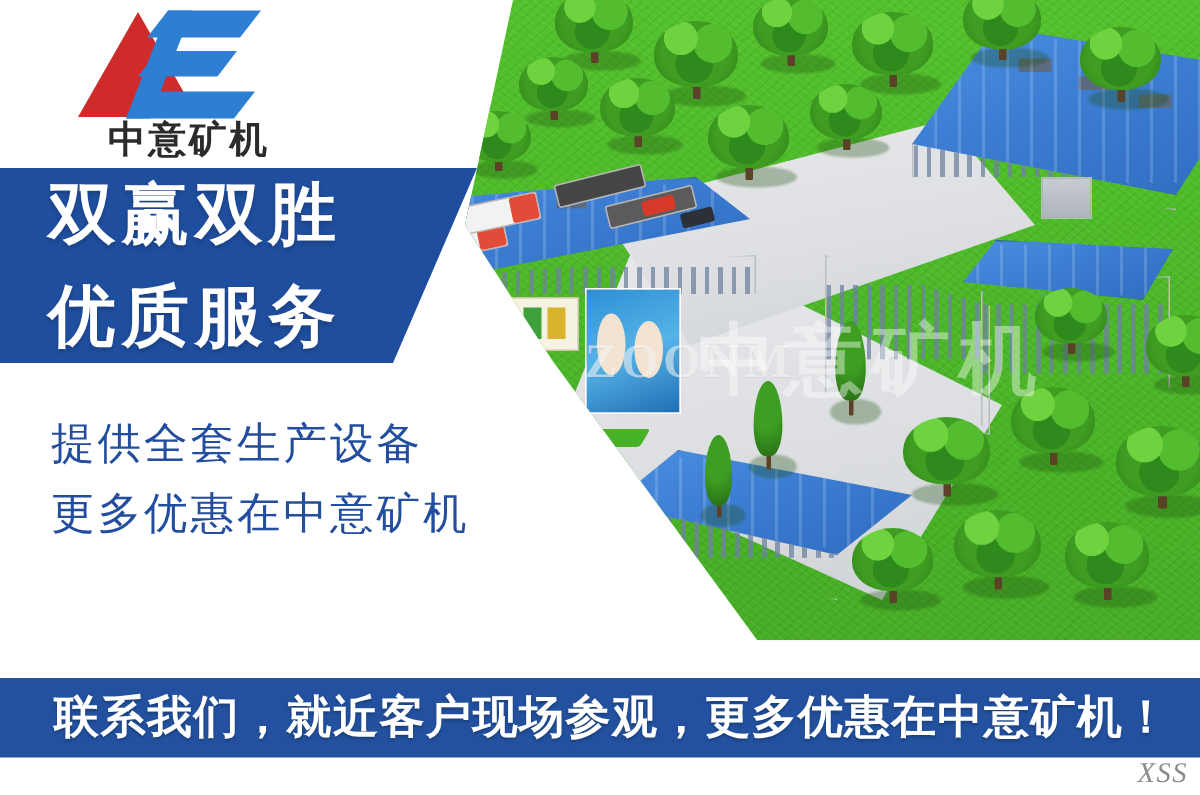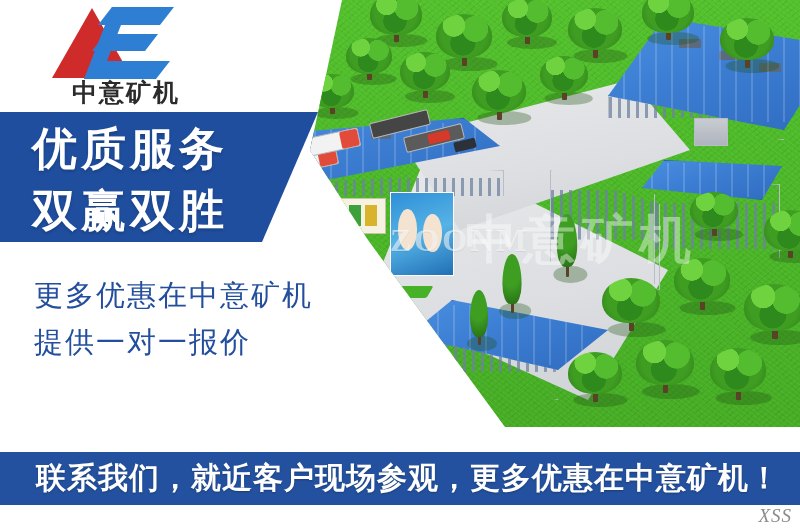--- a/index.html
+++ b/index.html
@@ -428,27 +428,27 @@
       <polygon points="44,4 84,74 4,74" fill="#cf2b2b"></polygon>
       <polygon points="64,3 126,3 112,21 50,21" fill="#2e7fd4"></polygon>
       <polygon points="57,30 110,30 97,47 44,47" fill="#2e7fd4"></polygon>
       <polygon points="50,57 122,57 108,75 36,75" fill="#2e7fd4"></polygon>
       <polygon points="64,3 80,3 52,75 36,75" fill="#2e7fd4"></polygon>
     </svg>
     <div id="logo-text">中意矿机</div>
   </div>
 
   <div id="headline">
+    <div class="line l2">双赢双胜</div>
     <div class="line l1">优质服务</div>
-    <div class="line l2">双赢双胜</div>
   </div>
 
   <div id="bullets">
+    <div class="b">提供全套生产设备</div>
     <div class="b">更多优惠在中意矿机</div>
-    <div class="b">提供一对一报价</div>
   </div>
 
   <div id="cta">
     <div id="cta-text">联系我们，就近客户现场参观，更多优惠在中意矿机！</div>
   </div>
 
   <div id="wm-xss">XSS</div>
 </div>
 
 </body></html>

